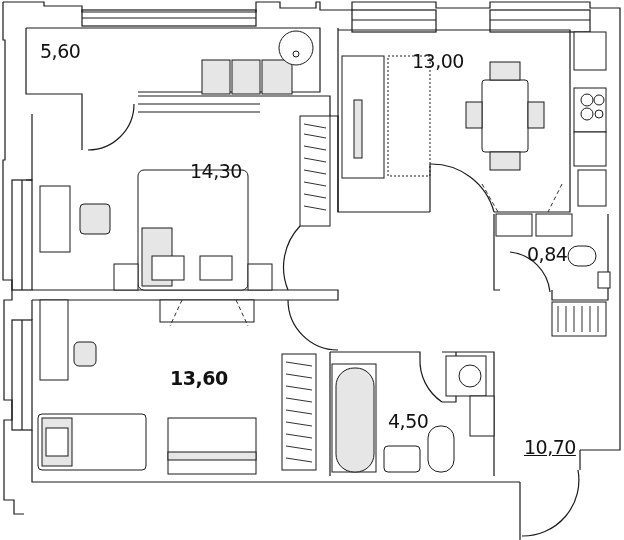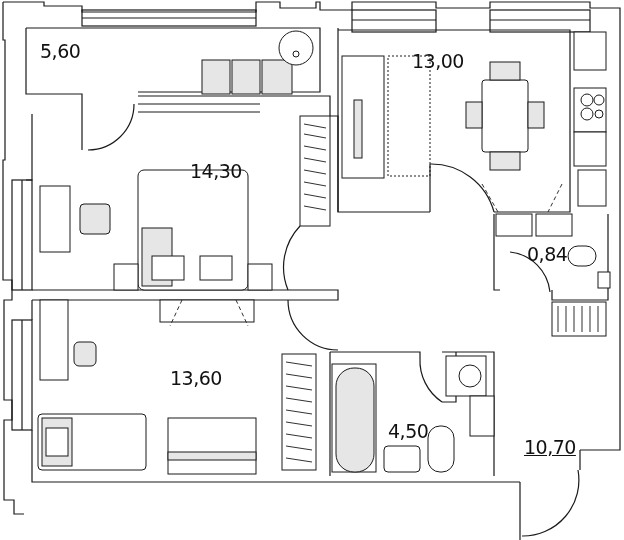--- a/index.html
+++ b/index.html
@@ -165,15 +165,15 @@
     <line x1="562" y1="184" x2="548" y2="212"></line>
     <line x1="182" y1="300" x2="170" y2="326"></line>
     <line x1="236" y1="300" x2="248" y2="326"></line>
   </g>
 </svg>
 
 <div class="label" style="left:40px;top:40px;">5,60</div>
 <div class="label" style="left:190px;top:124px;margin-top:36px;">14,30</div>
 <div class="label" style="left:412px;top:50px;">13,00</div>
 <div class="label" style="left:527px;top:243px;">0,84</div>
-<div class="label" style="left:170px;top:367px;">13,60</div>
-<div class="label" style="left:388px;top:410px;margin-top:10px;">4,50</div>
+<div class="label" style="left:170px;top:367px;font-weight:bold;">13,60</div>
+<div class="label" style="left:388px;top:410px;">4,50</div>
 <div class="label" style="left:524px;top:436px;text-decoration:underline;">10,70</div>
 
 </body></html>

